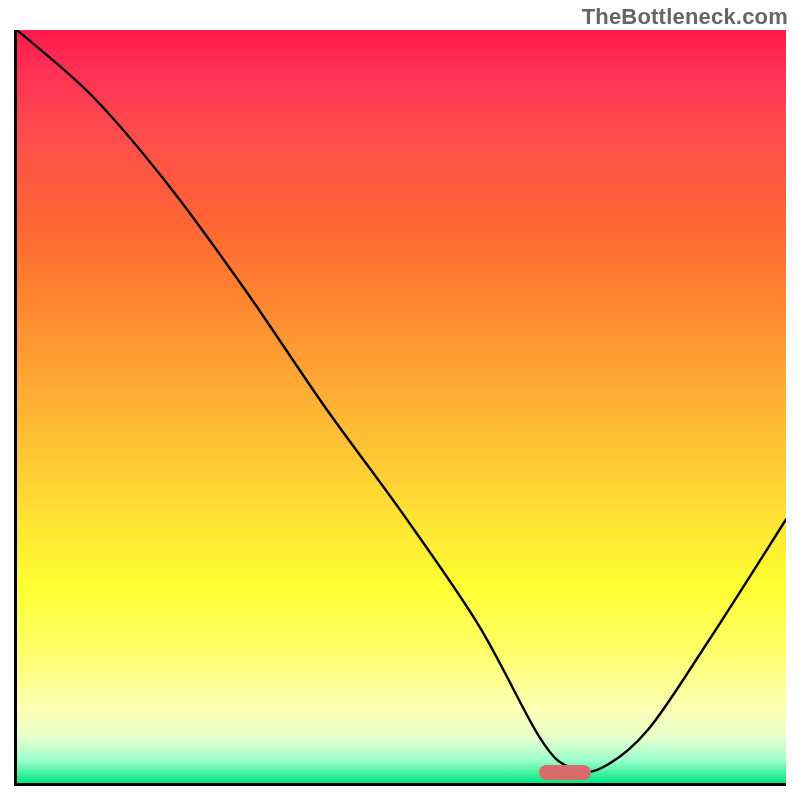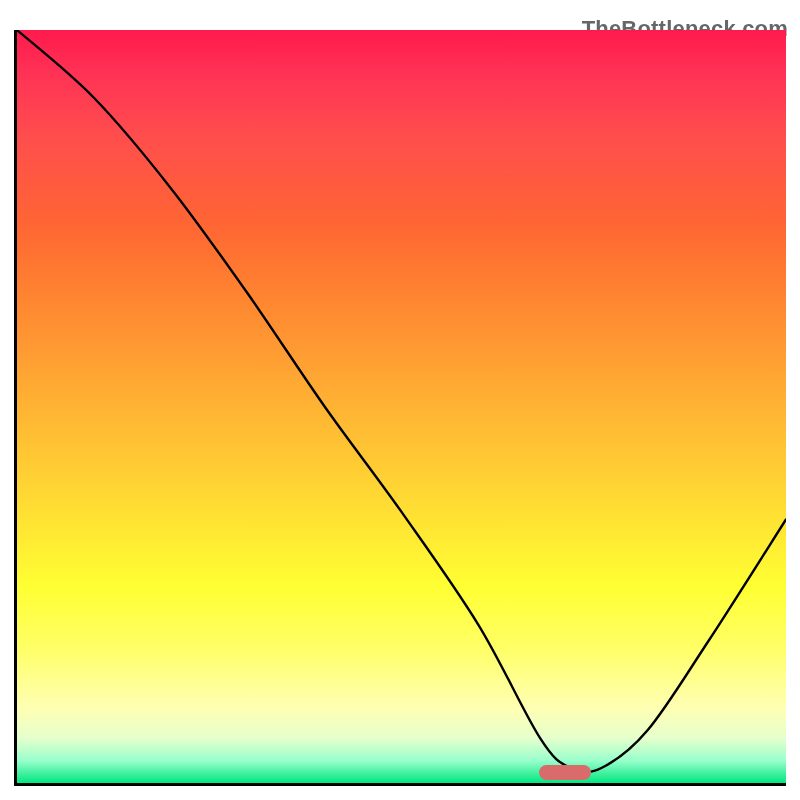--- a/index.html
+++ b/index.html
@@ -5,21 +5,21 @@
   * { margin: 0; padding: 0; box-sizing: border-box; }
   html, body { width: 800px; height: 800px; overflow: hidden; }
   .chart-container {
     position: relative;
     width: 800px;
     height: 800px;
     background: #ffffff;
   }
   .watermark {
     position: absolute;
-    top: 16px;
+    top: 4px;
     right: 12px;
     font-family: Arial, Helvetica, sans-serif;
     font-size: 22px;
     font-weight: bold;
     color: #666666;
     letter-spacing: 0.2px;
   }
   .plot-area {
     position: absolute;
     left: 14px;

